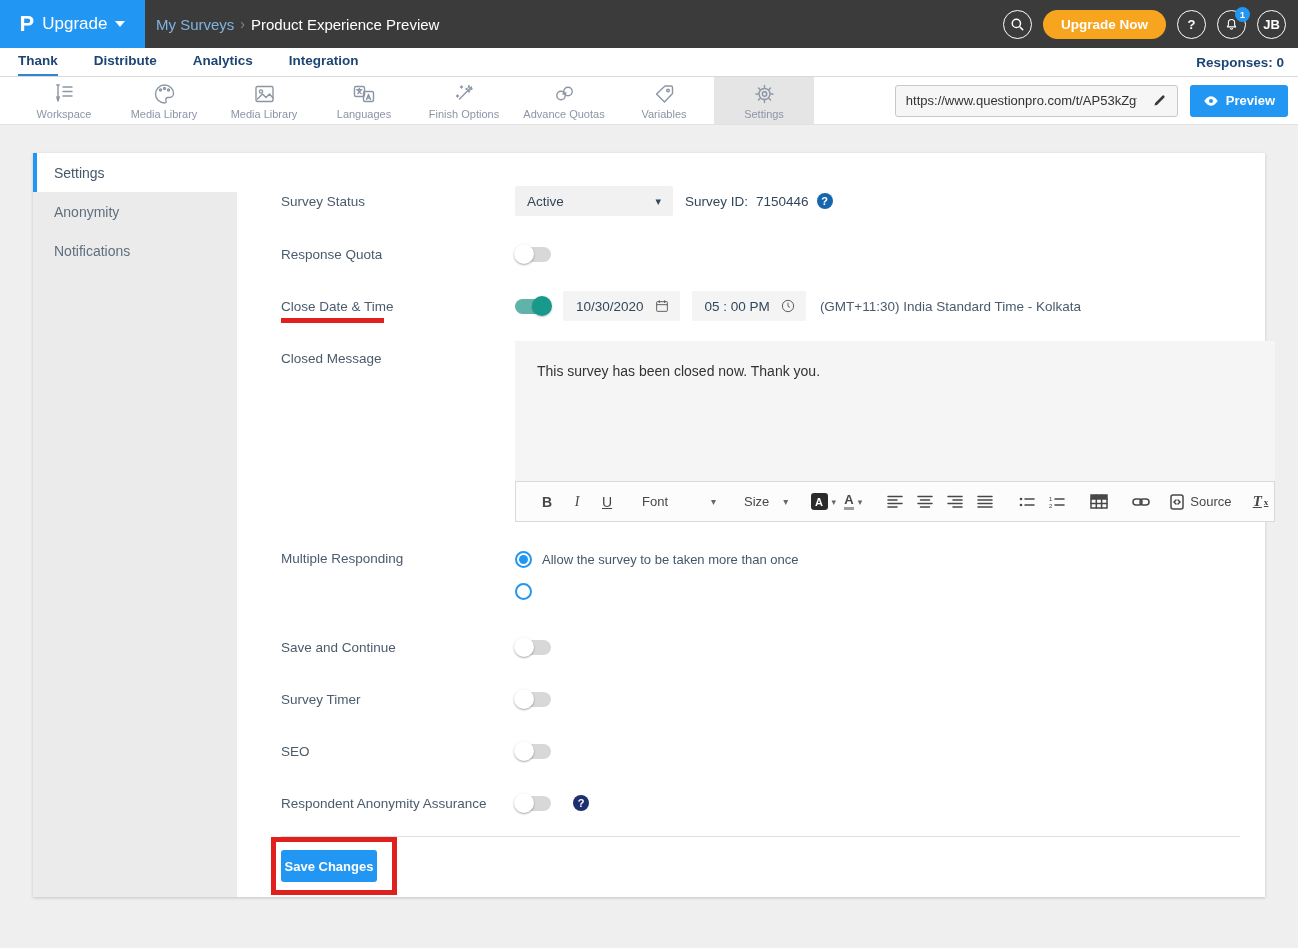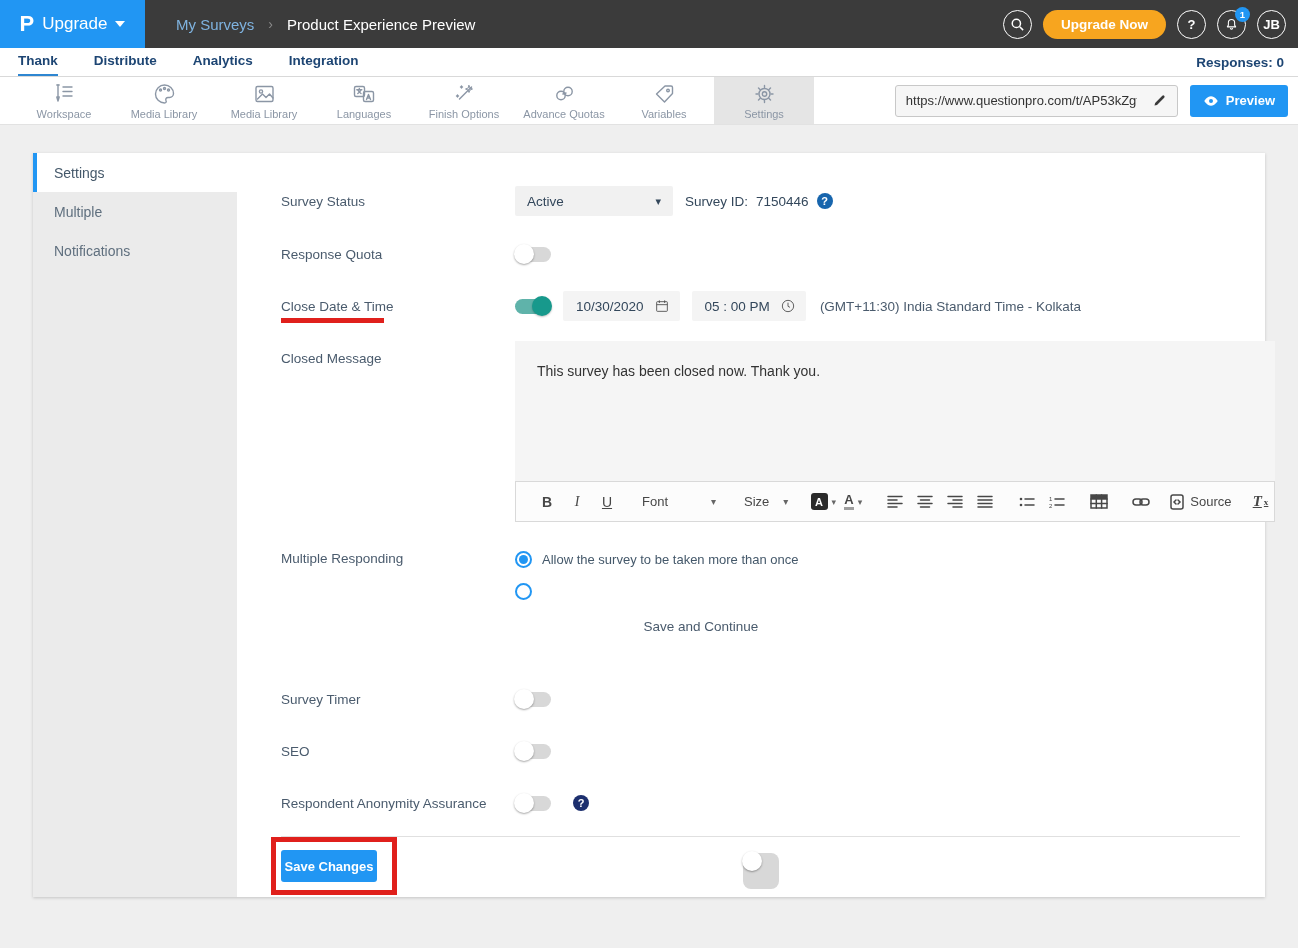--- a/index.html
+++ b/index.html
@@ -6,21 +6,21 @@
   html,body { background:#efefef; }
   body { font-family:"Liberation Sans", sans-serif; }
   .screen { position:relative; width:1298px; height:948px; background:#efefef; overflow:hidden; }
 
   
   .topbar { position:absolute; top:0; left:0; width:1298px; height:48px; background:#3b3b3b; display:flex; align-items:center; }
   .brand { width:145px; height:48px; background:#2196f3; display:flex; align-items:center; justify-content:center; gap:8px; cursor:pointer; }
   .brand .logo-p { font-weight:bold; font-size:22px; color:#fff; line-height:1; }
   .brand .brand-label { color:#fff; font-size:17px; }
   .caret-down { width:0; height:0; border-left:5px solid transparent; border-right:5px solid transparent; border-top:6px solid #fff; display:inline-block; }
-  .breadcrumb { display:flex; align-items:center; gap:14px; margin-left:31px; font-size:15px; }
+  .breadcrumb { display:flex; align-items:center; gap:6px; margin-left:11px; font-size:15px; }
   .bc-parent { color:#7fb3e0; cursor:pointer; }
   .bc-sep { color:#8a8a8a; font-size:14px; }
   .bc-current { color:#fff; }
   .top-actions { margin-left:auto; display:flex; align-items:center; gap:11px; padding-right:12px; }
   .circle-btn { width:29px; height:29px; border-radius:50%; border:1.5px solid #fff; display:flex; align-items:center; justify-content:center; color:#fff; font-weight:bold; font-size:13px; position:relative; cursor:pointer; background:transparent; }
   .upgrade-btn { height:29px; padding:0 18px; border-radius:15px; background:#f7a51f; border:none; color:#fff; font-weight:bold; font-size:13.5px; cursor:pointer; font-family:"Liberation Sans",sans-serif; }
   .badge { position:absolute; top:-4px; right:-5px; width:15px; height:15px; border-radius:50%; background:#2196f3; color:#fff; font-size:9.5px; font-weight:bold; display:flex; align-items:center; justify-content:center; }
 
   
   .subnav { position:absolute; top:48px; left:0; width:1298px; height:29px; background:#fff; border-bottom:1px solid #d9d9d9; display:flex; align-items:center; }
@@ -49,21 +49,21 @@
 
   
   .form { position:absolute; top:0; left:204px; width:1028px; height:744px; }
   .row { position:absolute; left:44px; right:25px; display:flex; align-items:center; }
   .flabel { width:234px; flex:0 0 234px; font-size:13.5px; color:#4a5b6d; position:relative; }
   .r-status   { top:33px;  height:30px; }
   .r-quota    { top:86px;  height:30px; }
   .r-close    { top:138px; height:30px; }
   .r-message  { top:188px; align-items:flex-start; }
   .r-multi    { top:390px; align-items:flex-start; }
-  .r-savec    { top:466px; height:30px;flex-direction:column; }
+  .r-savec    { top:479px; height:30px; }
   .r-timer    { top:531px; height:30px; }
   .r-seo      { top:583px; height:30px; }
   .r-anon     { top:635px; height:30px; }
   .divider    { position:absolute; top:683px; left:44px; right:25px; border-top:1px solid #e0e0e0; }
   .r-save     { top:697px; height:32px; }
 
   .select { width:158px; height:30px; background:#f1f1f1; display:flex; align-items:center; justify-content:space-between; padding:0 12px; font-size:13.5px; color:#33475b; cursor:pointer; border-radius:2px; }
   .select .sel-caret { color:#33475b; font-size:11px; }
   .sid-wrap { display:flex; align-items:center; gap:8px; margin-left:12px; font-size:13.5px; color:#33475b; }
   .help-dot { width:16px; height:16px; border-radius:50%; background:#1765ad; color:#fff; font-size:11px; font-weight:bold; display:flex; align-items:center; justify-content:center; cursor:pointer; margin-left:8px; }
@@ -241,21 +241,21 @@
       </button>
     </div>
   </div>
 
   <div class="card">
     <aside class="side">
       <div class="side-item active">
           <span>Settings</span>
         </div>
       <div class="side-item">
-          <span>Multiple</span>
+          <span>Anonymity</span>
         </div>
       <div class="side-item">
           <span>Notifications</span>
         </div>
     </aside>
 
     <main class="form">
 
       <div class="row r-status">
         <span class="flabel">Survey Status</span>

